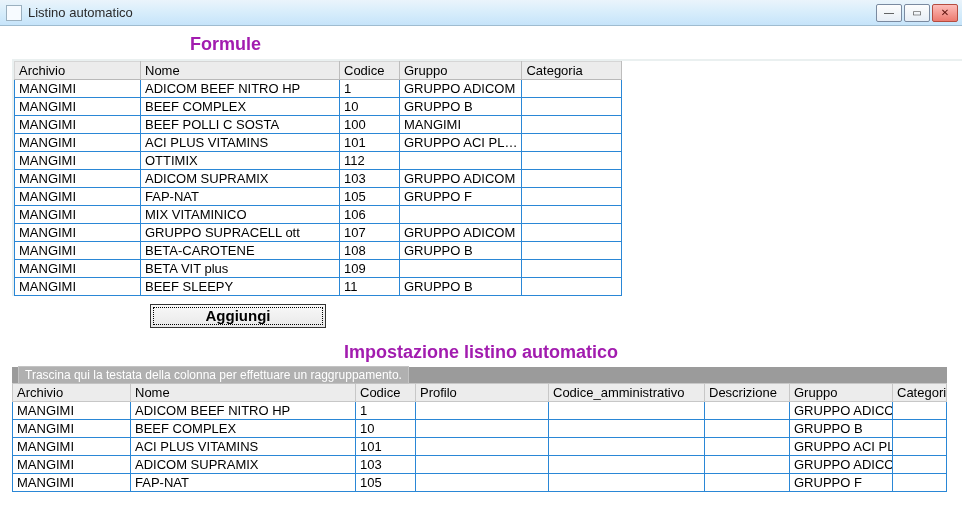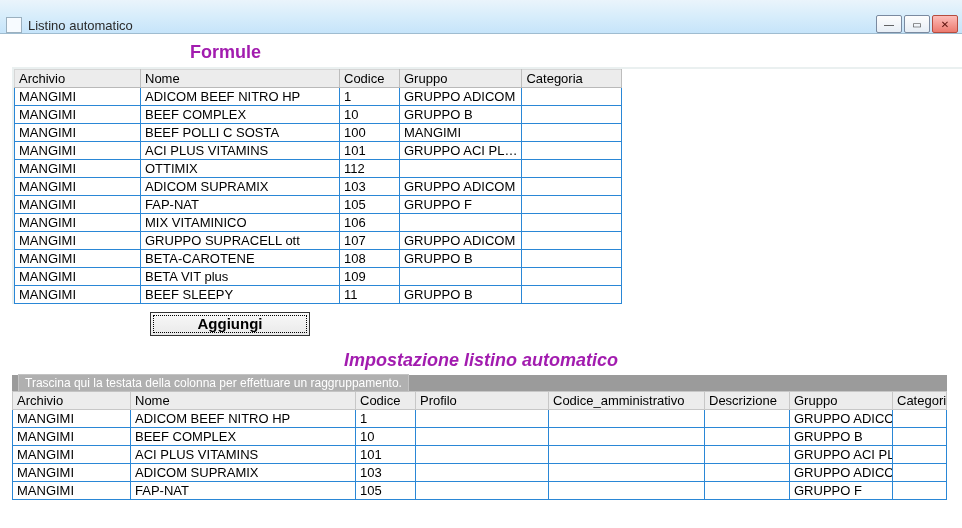--- a/index.html
+++ b/index.html
@@ -7,25 +7,25 @@
     margin: 0;
     padding: 0;
     font-family: "Segoe UI", Tahoma, Arial, sans-serif;
     font-size: 13px;
     background: #ffffff;
     width: 962px;
     height: 528px;
     overflow: hidden;
   }
   .titlebar {
-    height: 34px;
+    height: 26px;
     background: linear-gradient(to bottom, #eaf4fb 0%, #d7edfb 50%, #c6e4fa 100%);
     border-bottom: 1px solid #9fbcd0;
     display: flex;
-    align-items: flex-end;
+    align-items: center;
     padding: 0 4px 0 6px;
     color: #2a2a2a;
   }
   .titlebar .win-icon {
     width: 16px; height: 16px;
     margin-right: 6px;
     display: inline-block;
     background: #f7fbff;
     border: 1px solid #9bb0bf;
   }
@@ -42,21 +42,21 @@
   }
   .win-btn.close { background: linear-gradient(to bottom,#fdbdb9,#ec7a6f); border-color:#b44c3f; color:#5a0f0a; }
   .section-title {
     font-size: 18px;
     font-weight: bold;
     color: #a21caf;
     margin: 8px 0 4px 0;
     text-align: center;
   }
   .section-title.top { text-align:left; margin-left: 190px; }
-  .section-title.mid { text-align:center;font-style:italic; }
+  .section-title.mid { text-align:center; }
 
   .grid-wrap {
     margin: 0 0 0 12px;
     border: 2px solid #eaf0f0;
     border-right: none;
     border-bottom: none;
   }
   .grid {
     border-collapse: collapse;
     table-layout: fixed;
@@ -81,21 +81,21 @@
     border-right-color:#bdbdbd;
     border-bottom-color:#bdbdbd;
     color:#000;
   }
   .grid thead th { border-top: 1px solid #d6d6d6; border-bottom: 1px solid #b9b9b9; }
   
 
   .btn-add {
     display:inline-block;
     margin: 8px 0 6px 150px;
-    width: 160px;
+    width: 176px;
     height: 24px;
     border: 1px solid #333;
     outline: 1px dotted #000;
     outline-offset: -4px;
     background: linear-gradient(to bottom,#f8f8f8,#e9e9e9);
     font-size: 15px;
     font-weight: bold;
     text-align:center;
     line-height:22px;
     cursor:pointer;

